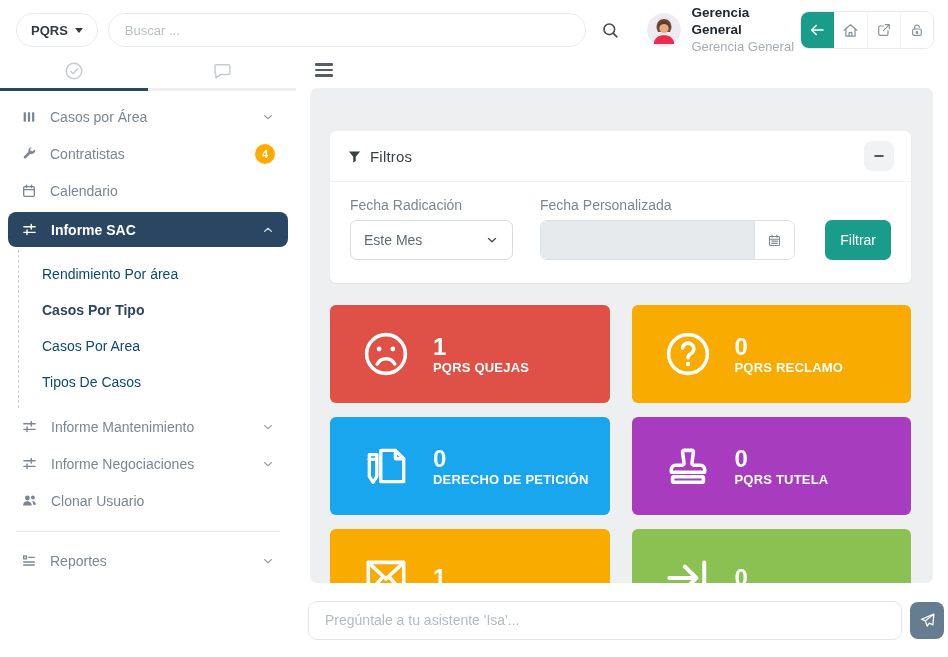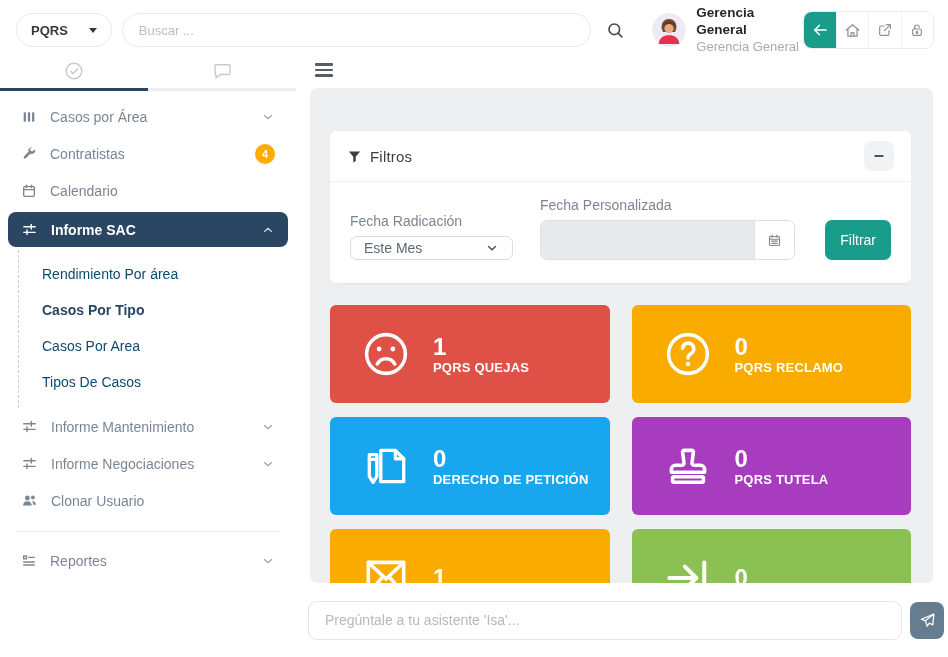--- a/index.html
+++ b/index.html
@@ -4,21 +4,21 @@
 <style>
   * { margin:0; padding:0; box-sizing:border-box; }
   html,body { width:948px; height:657px; overflow:hidden; background:#fff;
     font-family:"Liberation Sans","DejaVu Sans",sans-serif; }
   svg { display:block; }
 
   
   .topbar { position:absolute; top:0; left:0; right:0; height:60px; background:#fff;
     display:flex; align-items:center; padding:0 14px 0 16px; z-index:5; }
   .app-btn { height:34px; border:1px solid #e7eaec; border-radius:17px; background:#fff;
-    display:flex; align-items:center; gap:21px; padding:0 14px; font-size:13px; font-weight:700; color:#343a40; cursor:pointer; }
+    display:flex; align-items:center; gap:7px; padding:0 14px; font-size:13px; font-weight:700; color:#343a40; cursor:pointer; }
   .caret { width:0; height:0; border-left:4px solid transparent; border-right:4px solid transparent; border-top:5px solid #343a40; }
   .search-input { margin-left:10px; width:492px; height:34px; border:1px solid #e7eaec; border-radius:17px;
     padding:0 16px; font-size:13px; color:#000000; outline:none; font-family:inherit; }
   .search-input::placeholder { color:#b9bfc6; }
   .search-ico { margin-left:15px; color:#43484e; }
   .avatar { margin-left:27px; width:34px; height:34px; border-radius:50%; overflow:hidden; flex:0 0 auto; cursor:pointer; }
   .who { margin-left:10px; line-height:1.25; }
   .who .nm { font-size:13.5px; font-weight:700; color:#23282d; }
   .who .rl { font-size:13px; color:#a6acb3; }
   .btn-group { margin-left:auto; display:flex; border:1px solid #e9ebee; border-radius:9px; overflow:hidden; height:38px; }
@@ -54,21 +54,21 @@
     border-radius:7px; overflow:hidden; }
 
   .filters-card { position:absolute; left:20px; top:43px; right:22px; background:#fff; border-radius:6px;
     box-shadow:0 1px 2px rgba(60,75,100,.06); }
   .fc-head { height:51px; display:flex; align-items:center; padding:0 17px; border-bottom:1px solid #f1f2f4; }
   .fc-title { font-size:15px; font-weight:400; color:#3b4045; margin-left:8px; letter-spacing:.2px; }
   .minus-btn { margin-left:auto; width:30px; height:30px; border:none; background:#f0f2f3; border-radius:8px;
     display:flex; align-items:center; justify-content:center; cursor:pointer; color:#212529; font-size:15px; font-weight:700; }
   .fc-body { display:flex; align-items:flex-end; padding:15px 20px 23px 20px; }
   .fgroup label { display:block; font-size:14px; color:#7c8691; margin-bottom:7px; }
-  .fselect { width:163px; height:24px; border:1px solid #d8dbe0; border-radius:7px; background:#fff;
+  .fselect { width:163px; height:40px; border:1px solid #d8dbe0; border-radius:7px; background:#fff;
     display:flex; align-items:center; justify-content:space-between; padding:0 13px; font-size:14px; color:#5c6873; cursor:pointer; }
   .fg2 { margin-left:27px; }
   .igroup { width:255px; height:40px; border:1px solid #dcdfe3; border-radius:7px; overflow:hidden; display:flex; }
   .iginput { flex:1; border:none; background:#e7eaec; outline:none; padding:0 10px; font-family:inherit; }
   .igbtn { width:40px; background:#fff; border:none; border-left:1px solid #dcdfe3; display:flex;
     align-items:center; justify-content:center; color:#7f8893; cursor:pointer; }
   .fspace { flex:1; }
   .filtrar-btn { height:40px; padding:0 15px; border:none; border-radius:7px; background:#1a9c8a; color:#fff;
     font-size:14px; font-family:inherit; cursor:pointer; }
 

